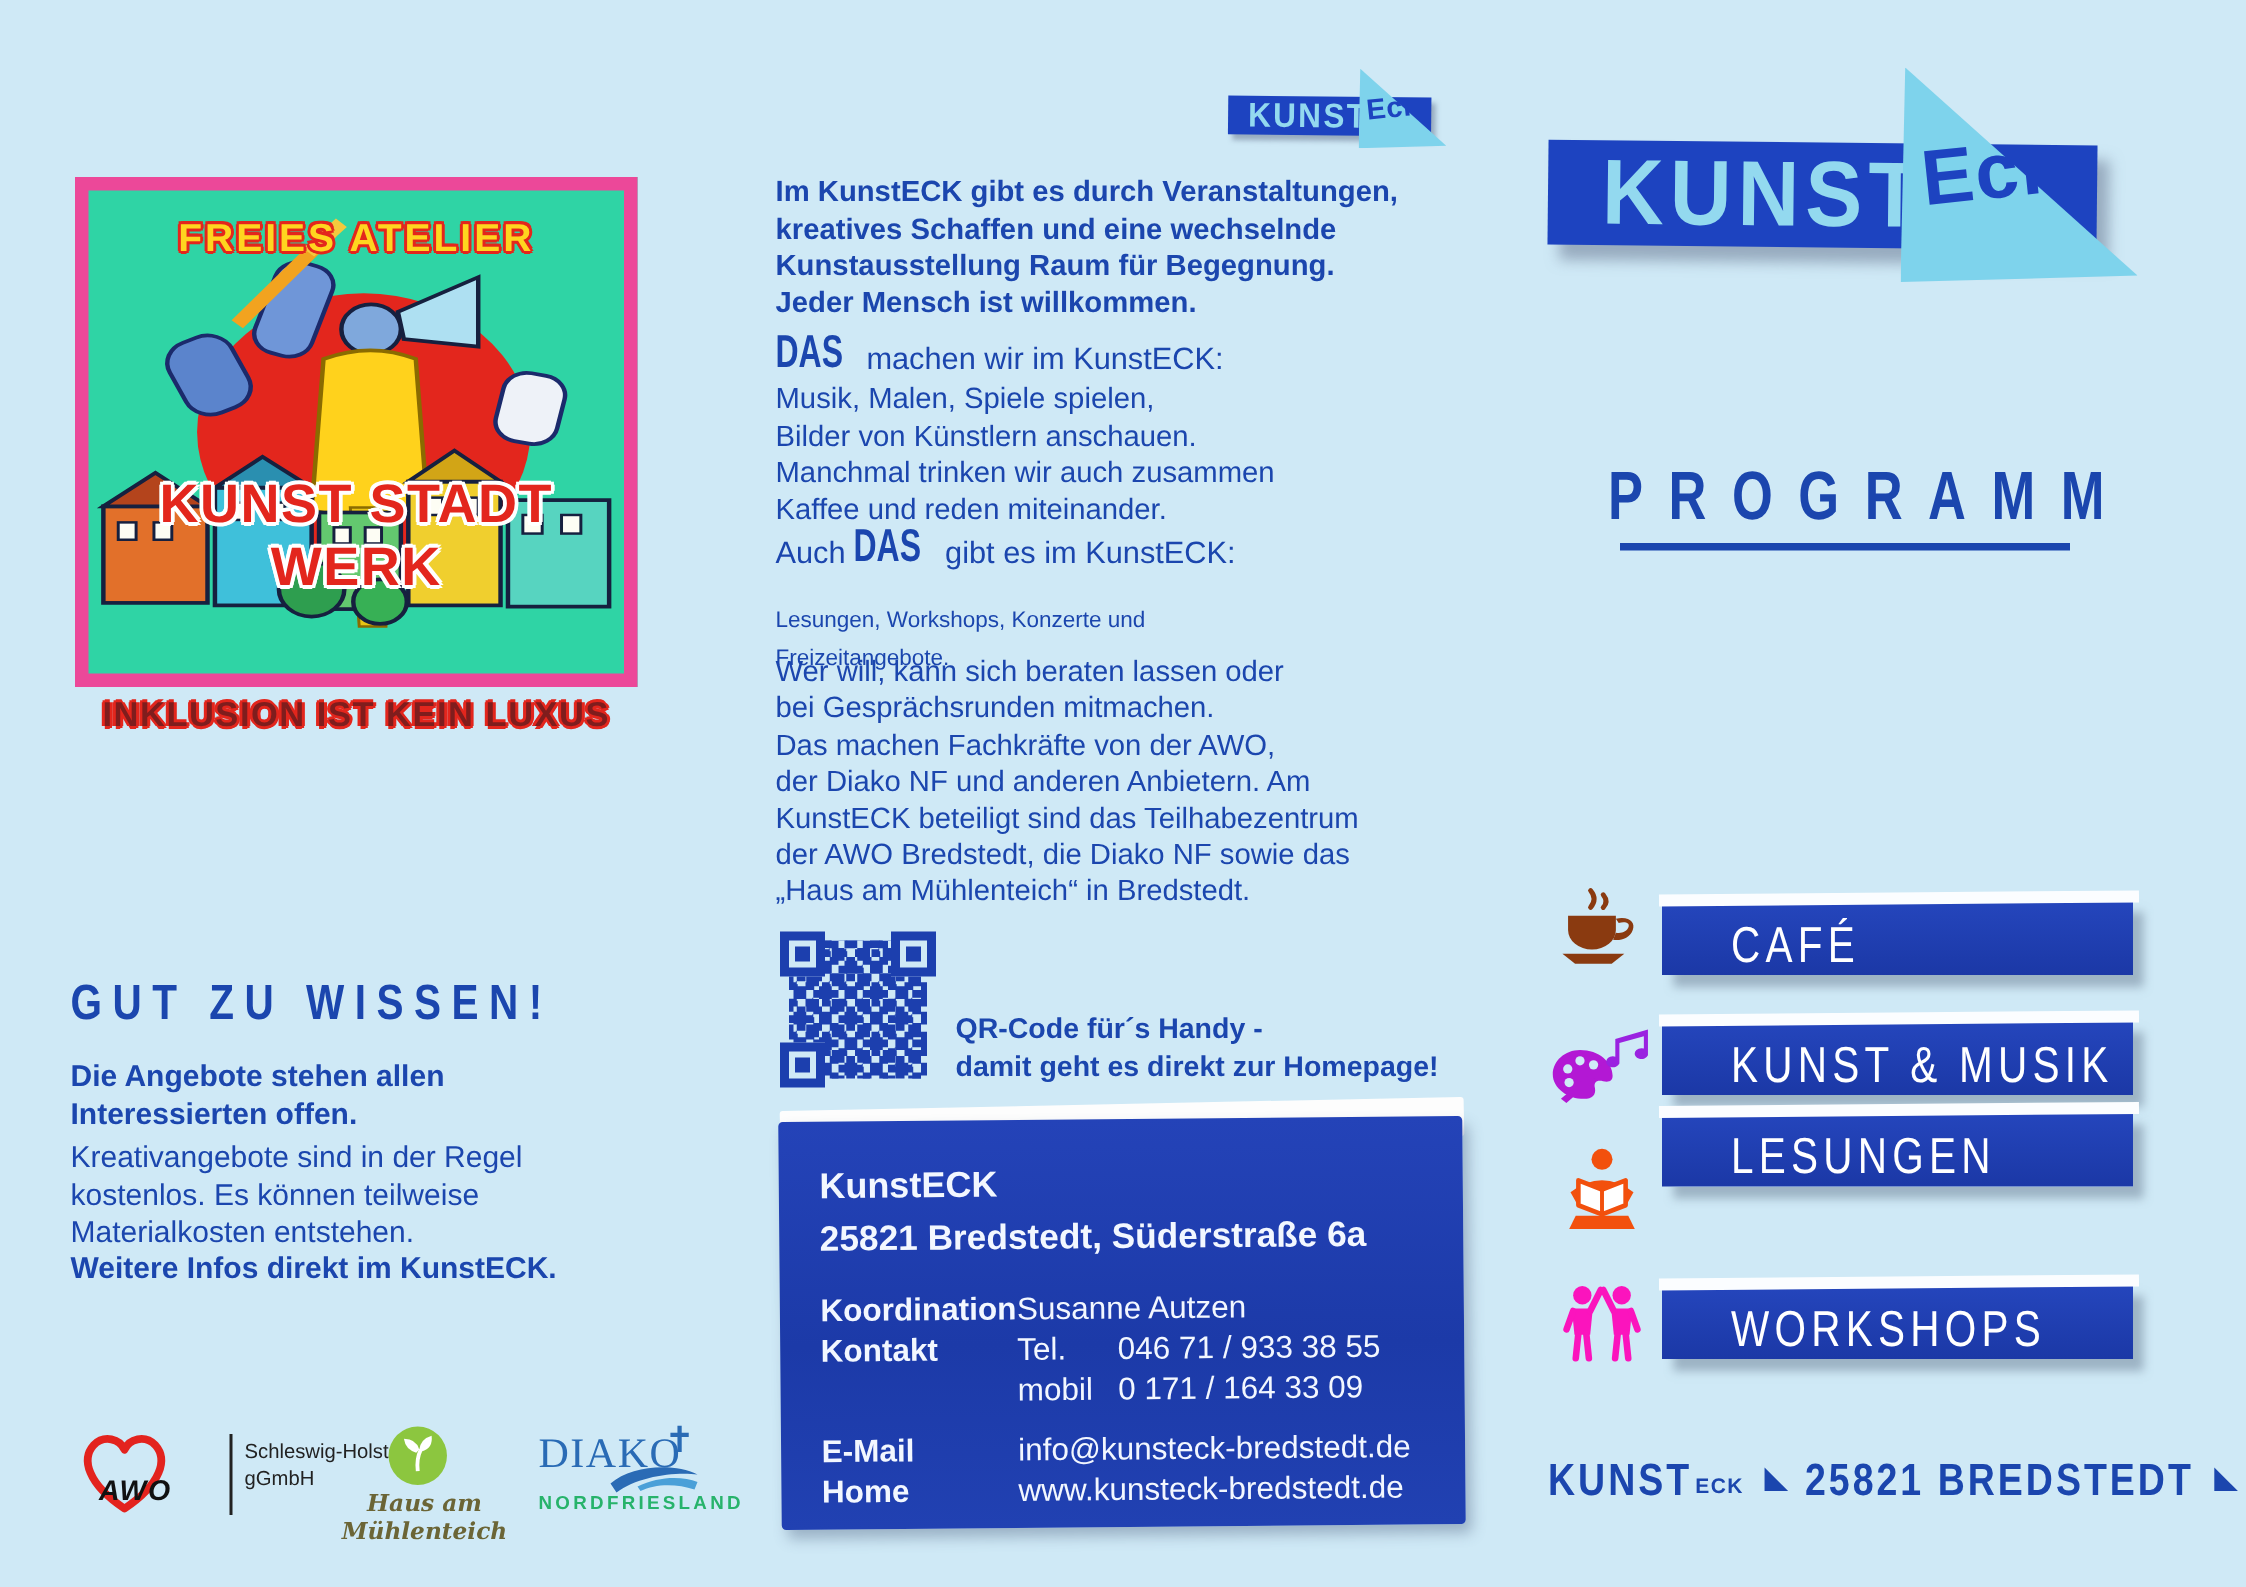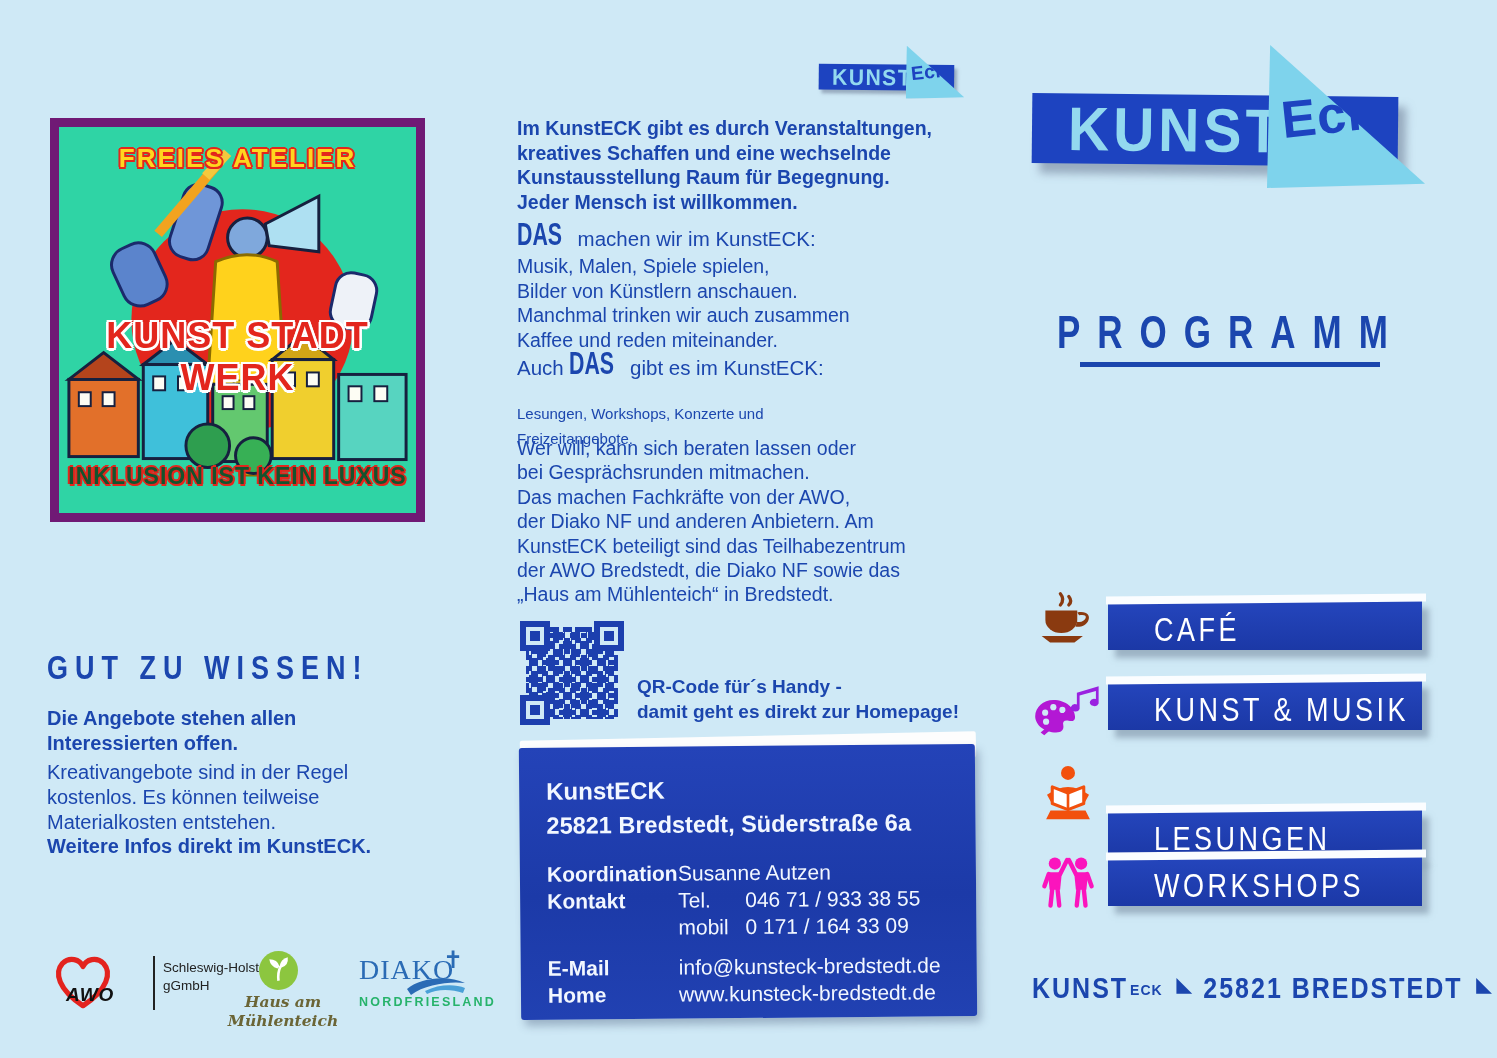--- a/index.html
+++ b/index.html
@@ -8,31 +8,31 @@
     background:#cfe9f6;
     font-family:"Liberation Sans",sans-serif;
     color:#1b46ae;
   }
   .abs{position:absolute;}
   .b{font-weight:bold;}
   .pre{white-space:pre-line;}
   .tall{display:inline-block;transform:scaleY(1.22);transform-origin:left top;}
 
   
-  .poster{left:50px;top:118px;width:375px;height:404px;background:#2fd4a5;
-    border:9px solid #701a75;box-sizing:border-box;}
+  .poster{left:50px;top:118px;width:375px;height:340px;background:#2fd4a5;
+    border:9px solid #ec4899;box-sizing:border-box;}
   .poster-art{position:absolute;left:0;top:0;width:100%;height:100%;}
   .poster-txt{position:absolute;left:0;width:100%;text-align:center;font-weight:bold;}
   .poster-top{top:16px;font-size:26px;letter-spacing:2px;color:#ffd51f;
     text-shadow:-2px 0 #e3261d,2px 0 #e3261d,0 -2px #e3261d,0 2px #e3261d,
       -1.5px -1.5px #e3261d,1.5px 1.5px #e3261d,-1.5px 1.5px #e3261d,1.5px -1.5px #e3261d;}
   .poster-mid{top:188px;font-size:36px;letter-spacing:1px;color:#e3261d;
     text-shadow:-2.5px 0 #fff,2.5px 0 #fff,0 -2.5px #fff,0 2.5px #fff,
       -2px -2px #fff,2px 2px #fff,-2px 2px #fff,2px -2px #fff;}
-  .poster-bot{top:336px;font-size:23px;letter-spacing:1px;color:#14532d;
+  .poster-bot{top:336px;font-size:23px;letter-spacing:1px;color:#7f1d1d;
     text-shadow:-2px 0 #e3261d,2px 0 #e3261d,0 -2px #e3261d,0 2px #e3261d,
       -1.5px -1.5px #e3261d,1.5px 1.5px #e3261d;}
 
   
   .gzw{left:47px;top:650px;font-size:27px;font-weight:bold;letter-spacing:7px;}
   .left-copy{left:47px;width:350px;font-size:20px;line-height:25px;}
   .p1{top:706px;} .p2{top:760px;} .p3{top:834px;}
 
   
   .awo-heart{left:50px;top:950px;width:66px;height:62px;}
@@ -93,34 +93,34 @@
     display:flex;align-items:center;}
   .logo-kunst{color:#93d9ef;font-size:57px;font-weight:bold;letter-spacing:4px;padding-left:36px;
     transform:scaleY(1.08);transform-origin:left center;}
   .logo-tri{position:absolute;left:237px;top:5px;width:158px;height:143px;background:#7ed3ec;
     clip-path:polygon(2% 0,0 100%,100% 97%);
     filter:drop-shadow(8px 8px 6px rgba(105,120,145,.5));}
   .logo-eck{position:absolute;left:14px;top:40px;font-size:52px;font-weight:bold;color:#1d43c0;
     transform:rotate(-6deg);letter-spacing:1px;}
 
   
-  .prog-wrap{left:1040px;top:306px;width:380px;text-align:left;}
+  .prog-wrap{left:1040px;top:306px;width:380px;text-align:right;}
   .prog-h{font-size:35px;font-weight:bold;letter-spacing:17px;text-indent:17px;display:inline-block;
     transform:scaleY(1.3);transform-origin:center top;}
   .prog-line{width:300px;height:5px;background:#1b46ae;margin:16px auto 0;}
   .month-h{font-size:59px;font-weight:bold;letter-spacing:6px;display:inline-block;margin-top:14px;
     transform:scaleY(1.18);transform-origin:center top;}
 
   .cat-bar{left:1108px;width:314px;height:50px;background:linear-gradient(180deg,#2546bd,#1b38a6);
     box-shadow:7px 8px 6px rgba(115,135,155,.55);}
   .cat-bar::before{content:"";position:absolute;left:-2px;right:-4px;top:-5px;height:8px;
     background:#fbfdff;transform:rotate(-.5deg);}
   .cat-label{display:inline-block;padding:9px 0 0 46px;color:#fff;font-size:27px;letter-spacing:3.5px;
     transform:scaleY(1.25);transform-origin:left top;white-space:nowrap;}
-  .bar1{top:600px;} .bar2{top:680px;} .bar3{top:809px;} .bar4{top:856px;}
+  .bar1{top:600px;} .bar2{top:680px;} .bar3{top:741px;} .bar4{top:856px;}
   .cat-icon{position:absolute;}
   .ic1{left:1036px;top:588px;width:60px;height:62px;}
   .ic2{left:1026px;top:680px;width:80px;height:58px;}
   .ic3{left:1040px;top:763px;width:56px;height:60px;}
   .ic4{left:1040px;top:850px;width:56px;height:62px;}
 
   .footer-line{left:1032px;top:970px;display:flex;align-items:flex-start;font-weight:bold;white-space:nowrap;}
   .foot-big{font-size:25px;letter-spacing:2px;display:inline-block;transform:scaleY(1.2);transform-origin:left top;}
   .foot-sub{font-size:14px;letter-spacing:1px;position:relative;top:12px;margin-left:2px;}
   .foot-tri{font-size:19px;margin:3px 12px 0 14px;}

